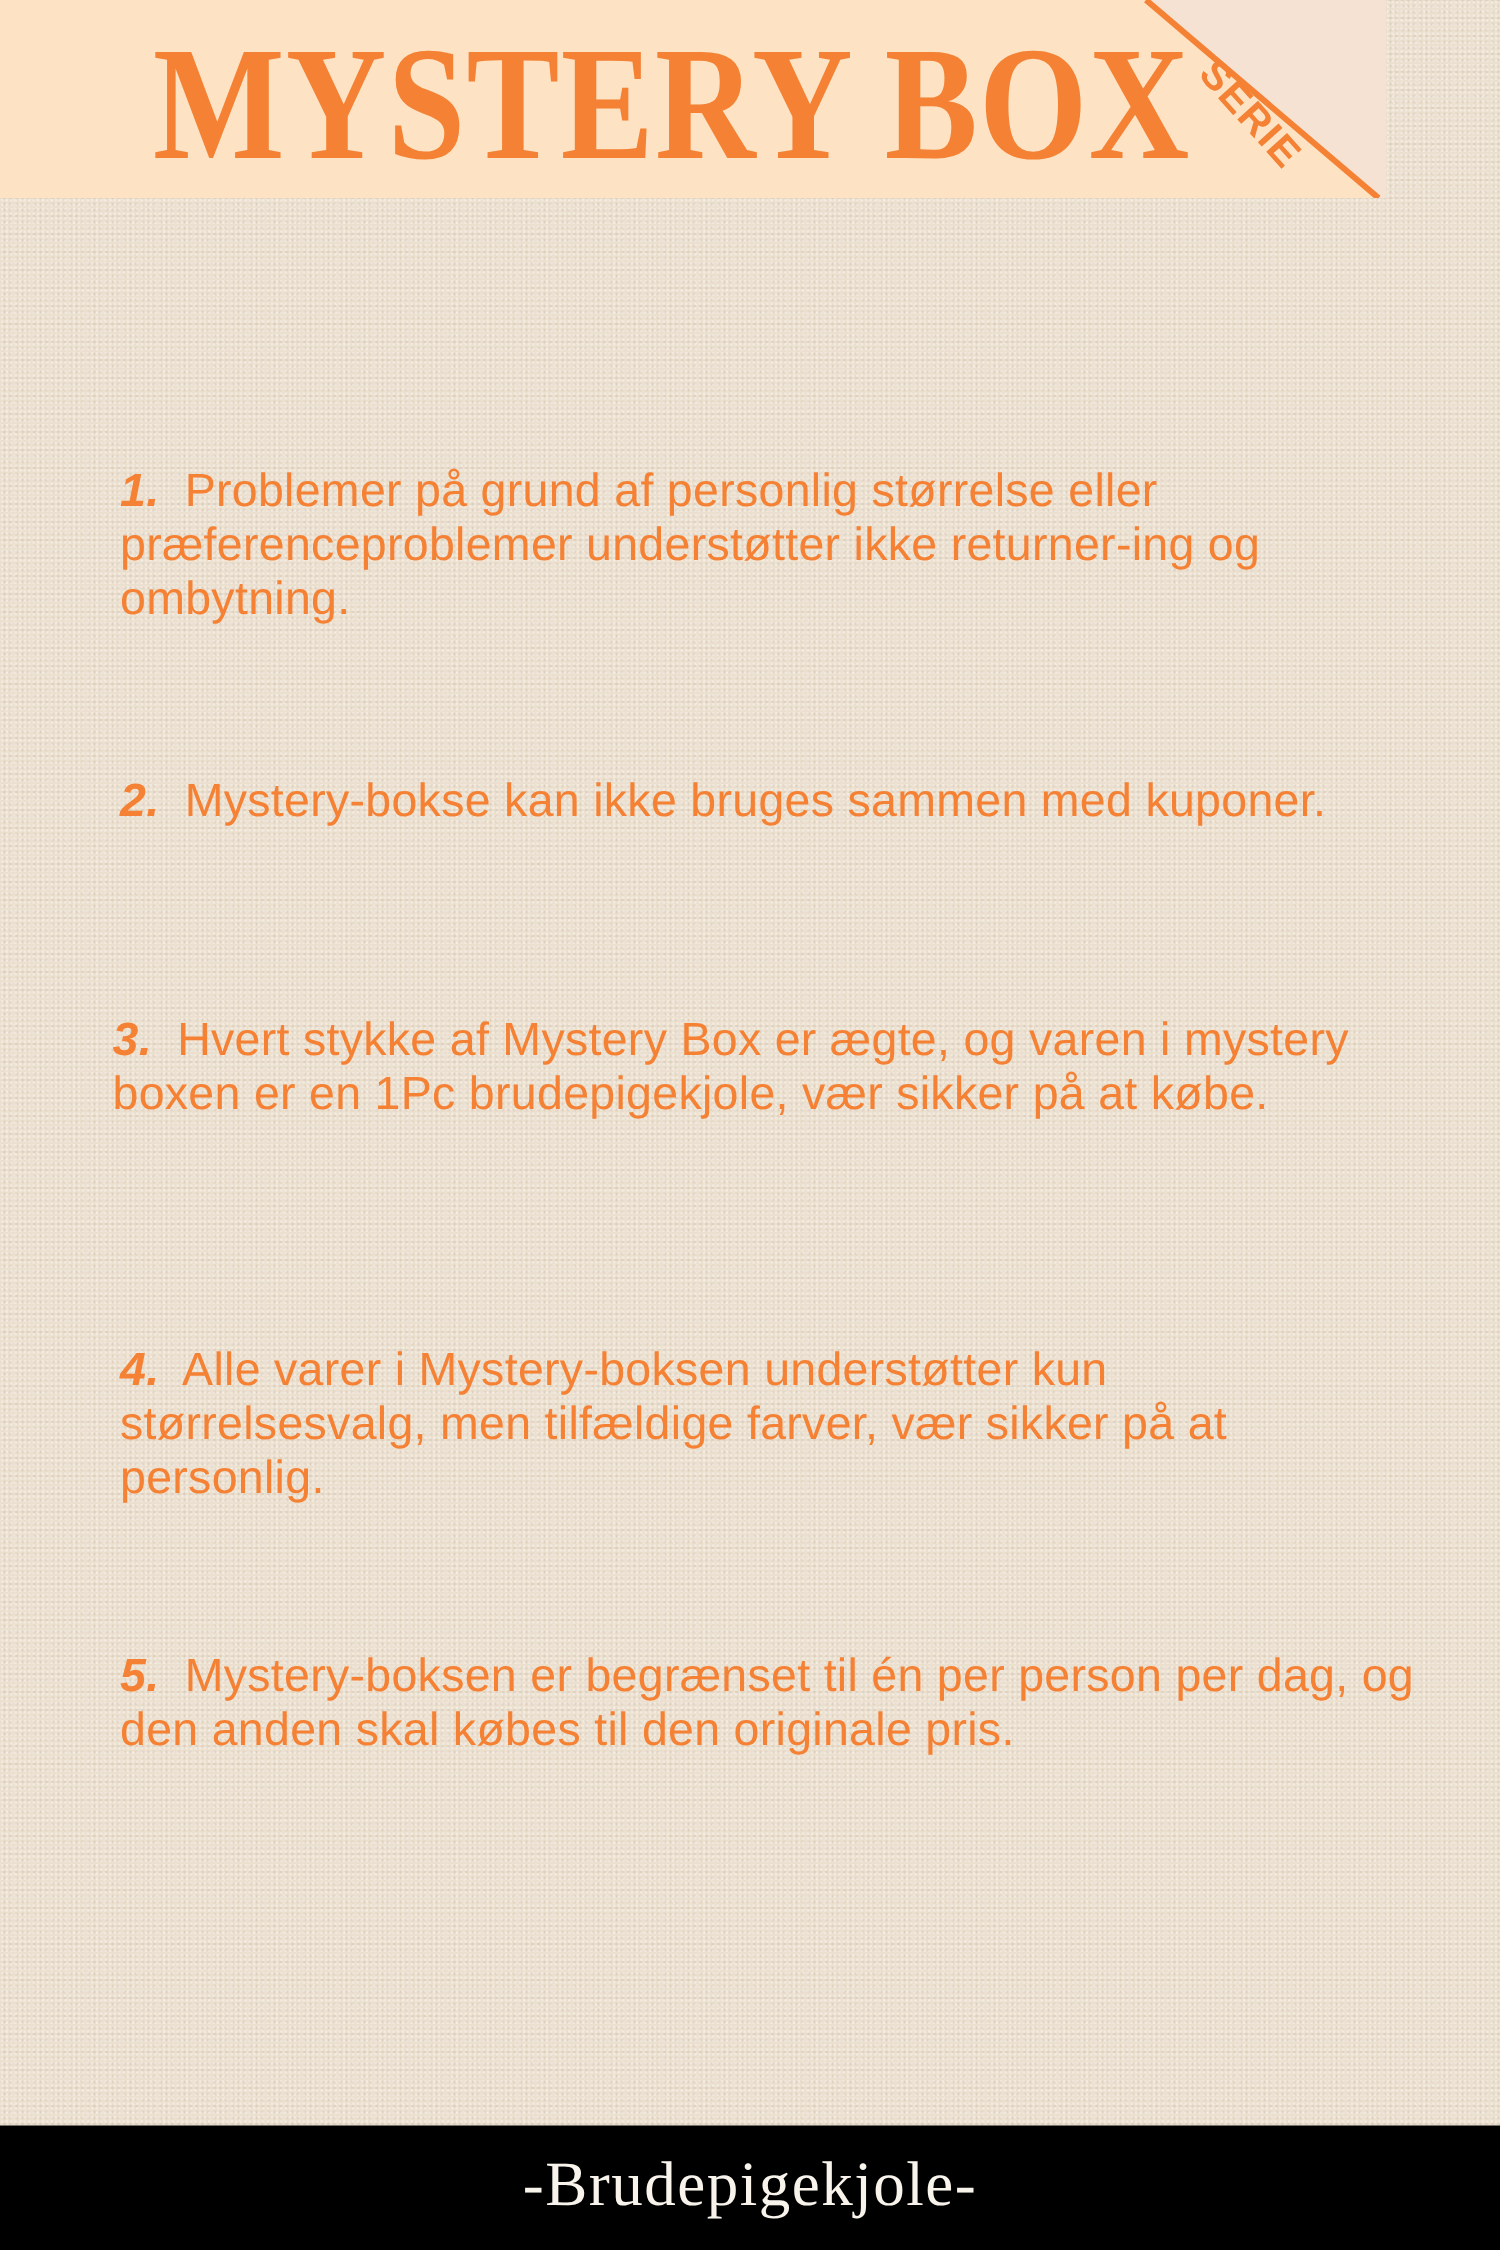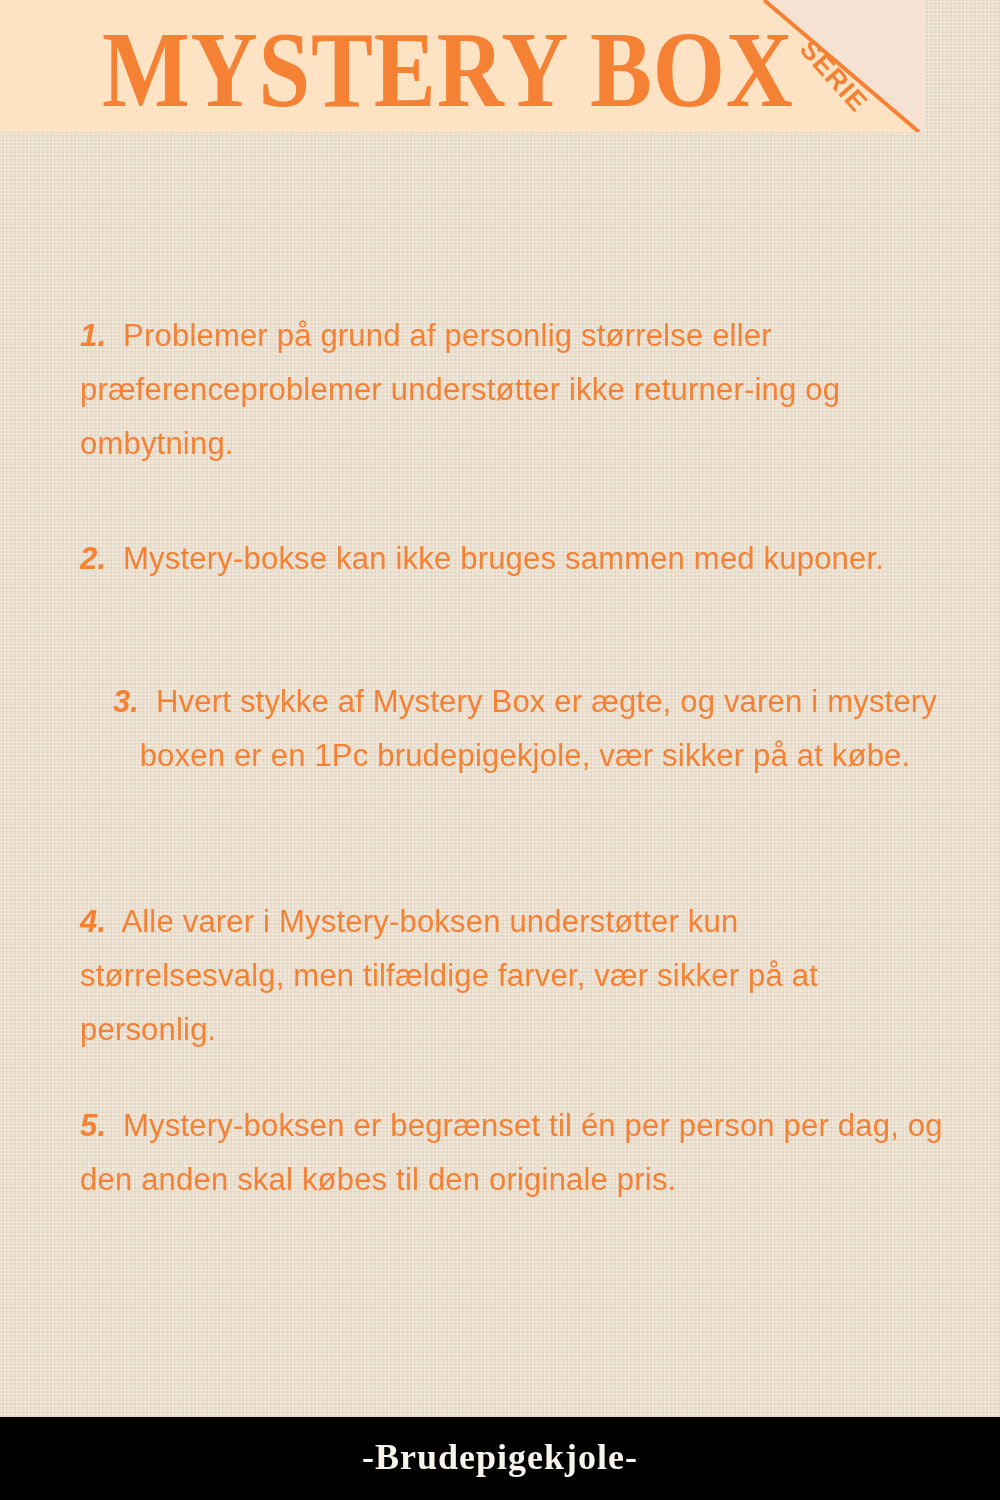--- a/index.html
+++ b/index.html
@@ -83,51 +83,51 @@
       top: 0;
       width: 1000px;
       margin: 0;
       padding: 0;
       list-style: none;
     }
     .rule {
       position: absolute;
       width: 870px;
       font-size: 31px;
-      line-height: 54px;
+      line-height: 36px;
       color: #f48134;
       letter-spacing: 0.2px;
     }
     .rule .num {
       font-weight: bold;
       font-style: italic;
       margin-right: 8px;
     }
     .rule-1 { left: 80px; top: 309px; }
-    .rule-2 { left: 80px; top: 516px; margin-top: 16px; }
-    .rule-3 { left: 90px; top: 675px; text-align: center; }
+    .rule-2 { left: 80px; top: 516px; }
+    .rule-3 { left: 75px; top: 675px; }
     .rule-4 { left: 80px; top: 895px; }
     .rule-5 { left: 80px; top: 1099px; }
 
     
     .footer {
       position: absolute;
       left: 0;
       top: 1417px;
       width: 1000px;
       height: 83px;
       background: #000000;
       display: flex;
       align-items: center;
       justify-content: center;
     }
     .footer-text {
       font-family: "Liberation Serif", "DejaVu Serif", serif;
-      font-weight: bold;
-      font-size: 36px;
+      font-weight: normal;
+      font-size: 42px;
       color: #f8f4ec;
       letter-spacing: 1px;
       margin-top: -4px;
     }
   </style>
 </head>
 <body>
 
 <div class="header">
   <h1 class="title">MYSTERY BOX</h1>

